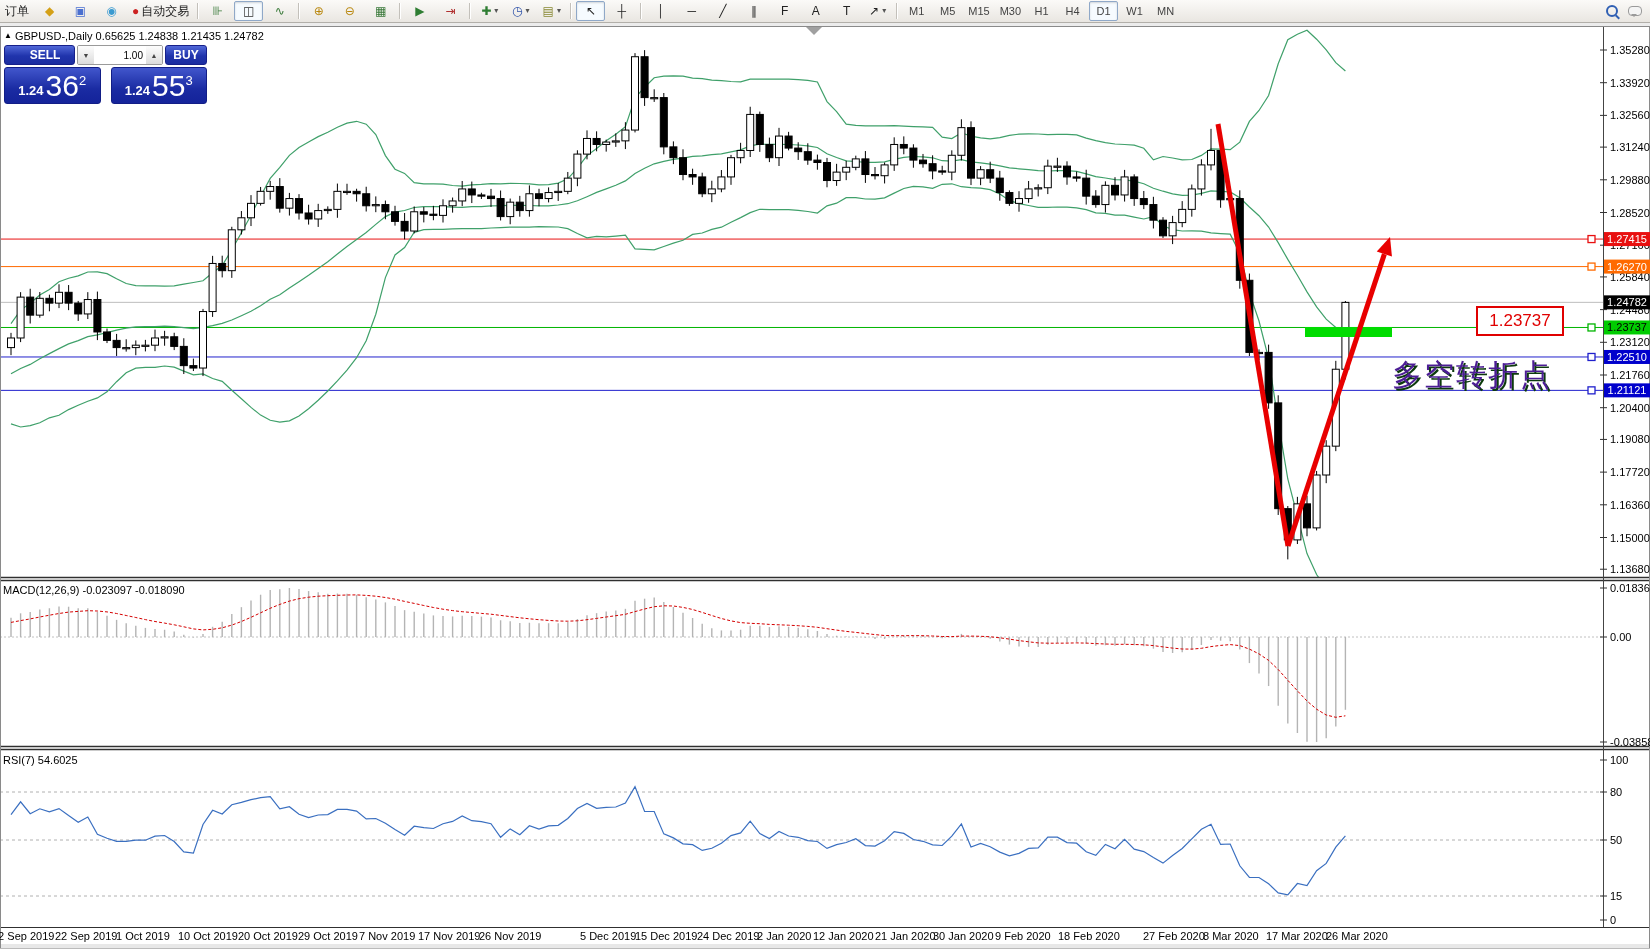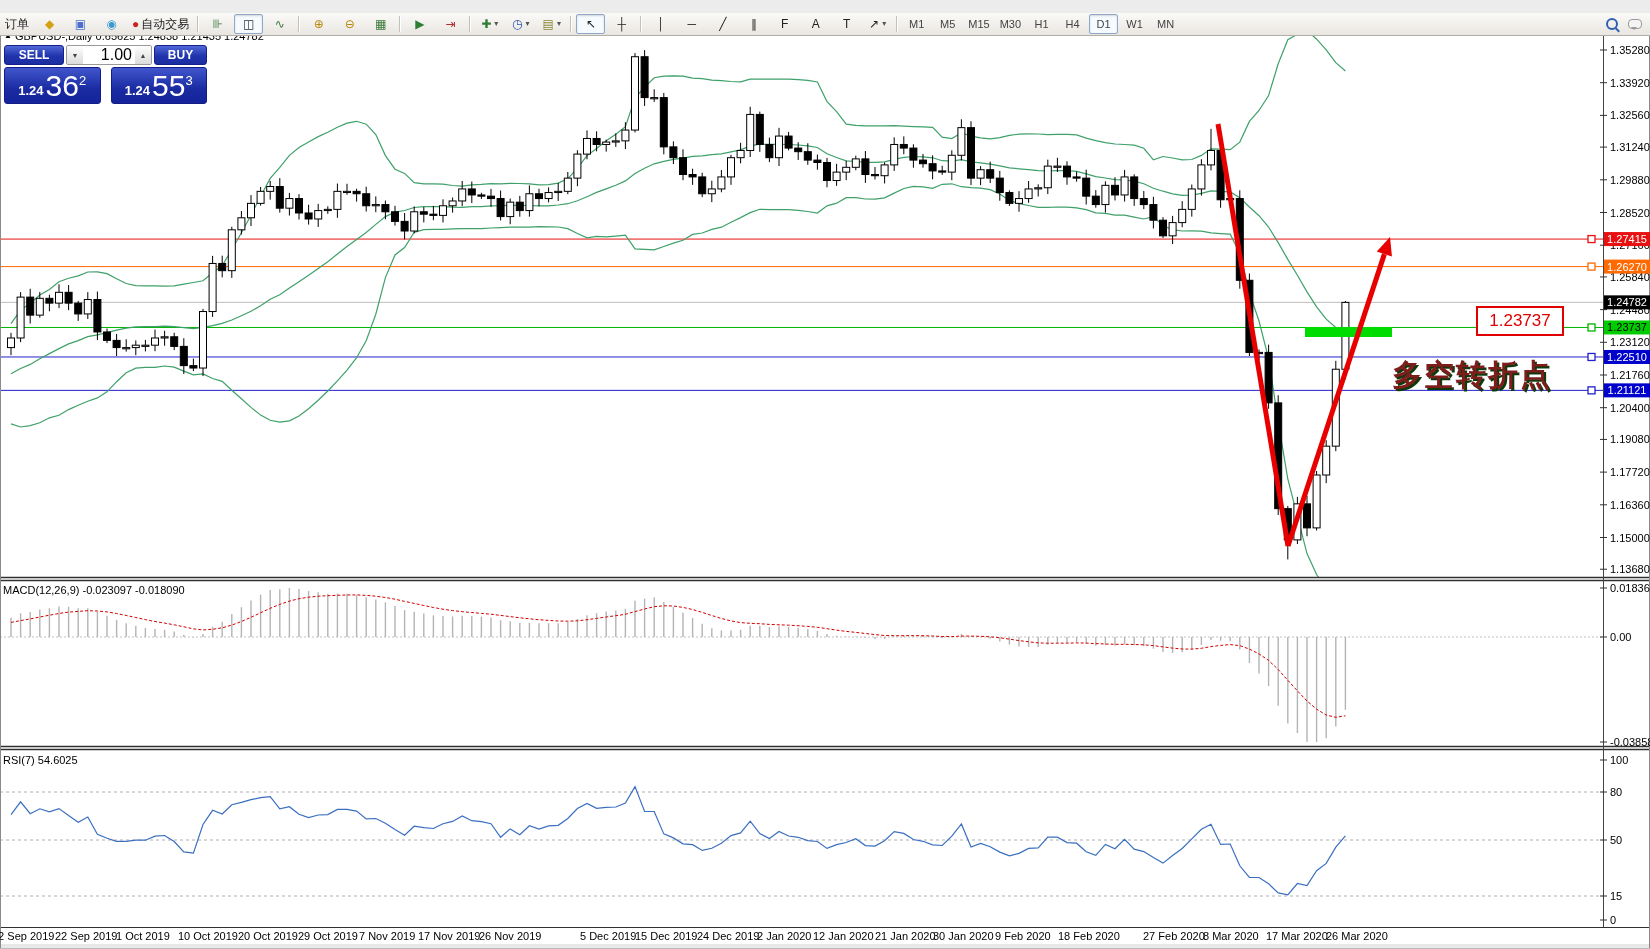--- a/index.html
+++ b/index.html
@@ -6,21 +6,21 @@
   body{
     width:1650px;height:949px;position:relative;overflow:hidden;
     background:#ececec;font-family:"Liberation Sans","DejaVu Sans",sans-serif;
     -webkit-font-smoothing:antialiased;
   }
   
   #toolbar{
     position:absolute;left:0;top:0;width:1650px;height:22px;
     background:linear-gradient(#fbfaf8,#e9e6e1);
     border-bottom:1px solid #b2afa9;
-    display:flex;align-items:center;z-index:30;font-size:12px;color:#333;margin-top:13px;
+    display:flex;align-items:center;z-index:30;font-size:12px;color:#333;
   }
   .tbtn{
     height:18px;min-width:21px;padding:0 3px;margin:0 1px;
     display:flex;align-items:center;justify-content:center;gap:2px;
     border:1px solid transparent;border-radius:2px;cursor:default;
     font-size:12px;line-height:18px;white-space:nowrap;
   }
   .tbtn.pressed{background:#f6fbff;border:1px solid #8fa8c8;box-shadow:inset 0 1px 2px rgba(0,0,0,.15);}
   .tbtn .gl{font-size:12px;}
   .tbtn .dd{font-size:8px;color:#555;margin-left:1px;}
@@ -42,43 +42,43 @@
   .ind-label{position:absolute;left:3px;z-index:5;font-size:11px;color:#000;}
   
   #trade-panel{position:absolute;left:4px;top:45px;width:203px;z-index:6;}
   #tp-row1{display:flex;height:20px;gap:2px;}
   .tp-btn{
     flex:0 0 auto;display:flex;align-items:center;justify-content:center;
     color:#fff;font-weight:bold;font-size:12px;border-radius:3px;
     background:linear-gradient(#5168d8,#2034ac 55%,#1b2da0);
     border:1px solid #16208a;cursor:pointer;
   }
-  #sell-btn{width:58px;}
+  #sell-btn{width:58px;padding-left:11px;}
   #buy-btn{width:53px;flex:1;}
   #vol-box{display:flex;align-items:stretch;width:84px;border:1px solid #9a9a9a;border-radius:2px;background:#fff;overflow:hidden;}
   .spin{width:16px;display:flex;align-items:center;justify-content:center;background:linear-gradient(#fdfdfd,#dcdcdc);border:0;font-size:7px;color:#444;cursor:pointer;}
-  #volume-input{width:100%;border:0;outline:0;text-align:right;font-size:16px;padding:0 3px;font-family:inherit;}
+  #volume-input{width:100%;border:0;outline:0;text-align:right;font-size:10px;padding:0 3px;font-family:inherit;}
   #tp-row2{display:flex;margin-top:2px;height:37px;gap:10px;}
   .price-box{
     flex:1;display:flex;align-items:flex-end;justify-content:center;
     background:linear-gradient(#4156cc,#1a2ba2 60%,#14239a);
     border:1px solid #121e86;border-radius:3px;color:#fff;padding-bottom:2px;cursor:pointer;
   }
   .price-box .sm{font-size:13px;font-weight:bold;line-height:20px;margin-right:2px;}
   .price-box .bg{font-size:30px;font-weight:400;line-height:30px;}
   .price-box .sup{font-size:13px;line-height:13px;position:relative;top:-14px;}
   
   #price-callout{
     position:absolute;left:1476px;top:306px;width:84px;height:26px;z-index:5;
     border:2px solid #e00000;background:#fff;color:#e00000;
     font-size:17px;display:flex;align-items:center;justify-content:center;
   }
   #cn-note{
     position:absolute;left:1392px;top:355px;z-index:5;
-    font-size:30px;font-weight:bold;color:#7f1d1d;letter-spacing:2px;
+    font-size:30px;font-weight:normal;color:#4c1d95;letter-spacing:2px;
     text-shadow:2px 2px 0 #0c3a0c;white-space:nowrap;
   }
 </style>
 </head>
 <body>
 
 <div id="toolbar">
   <div id="tb-left" style="display: flex; align-items: center;">
       <div class="tbtn">
         <span class="lbl">订单</span>

